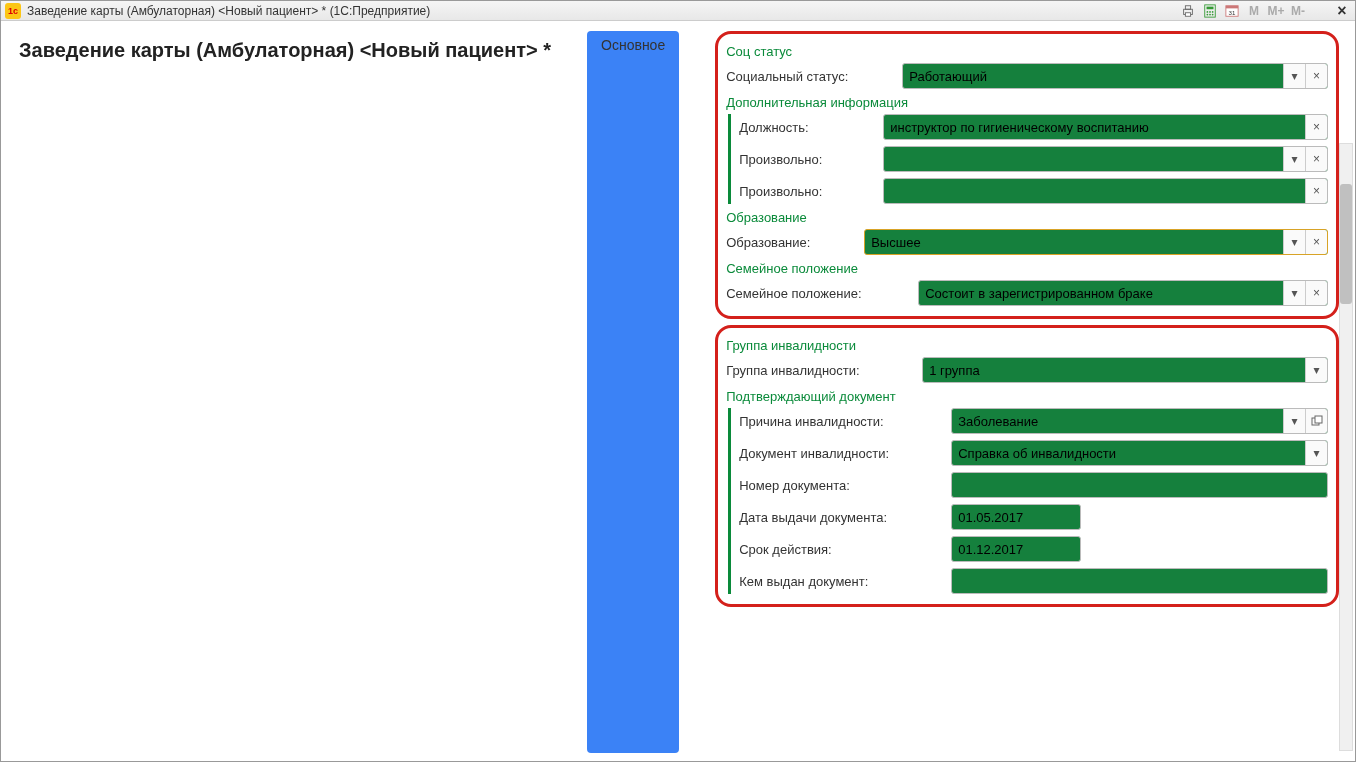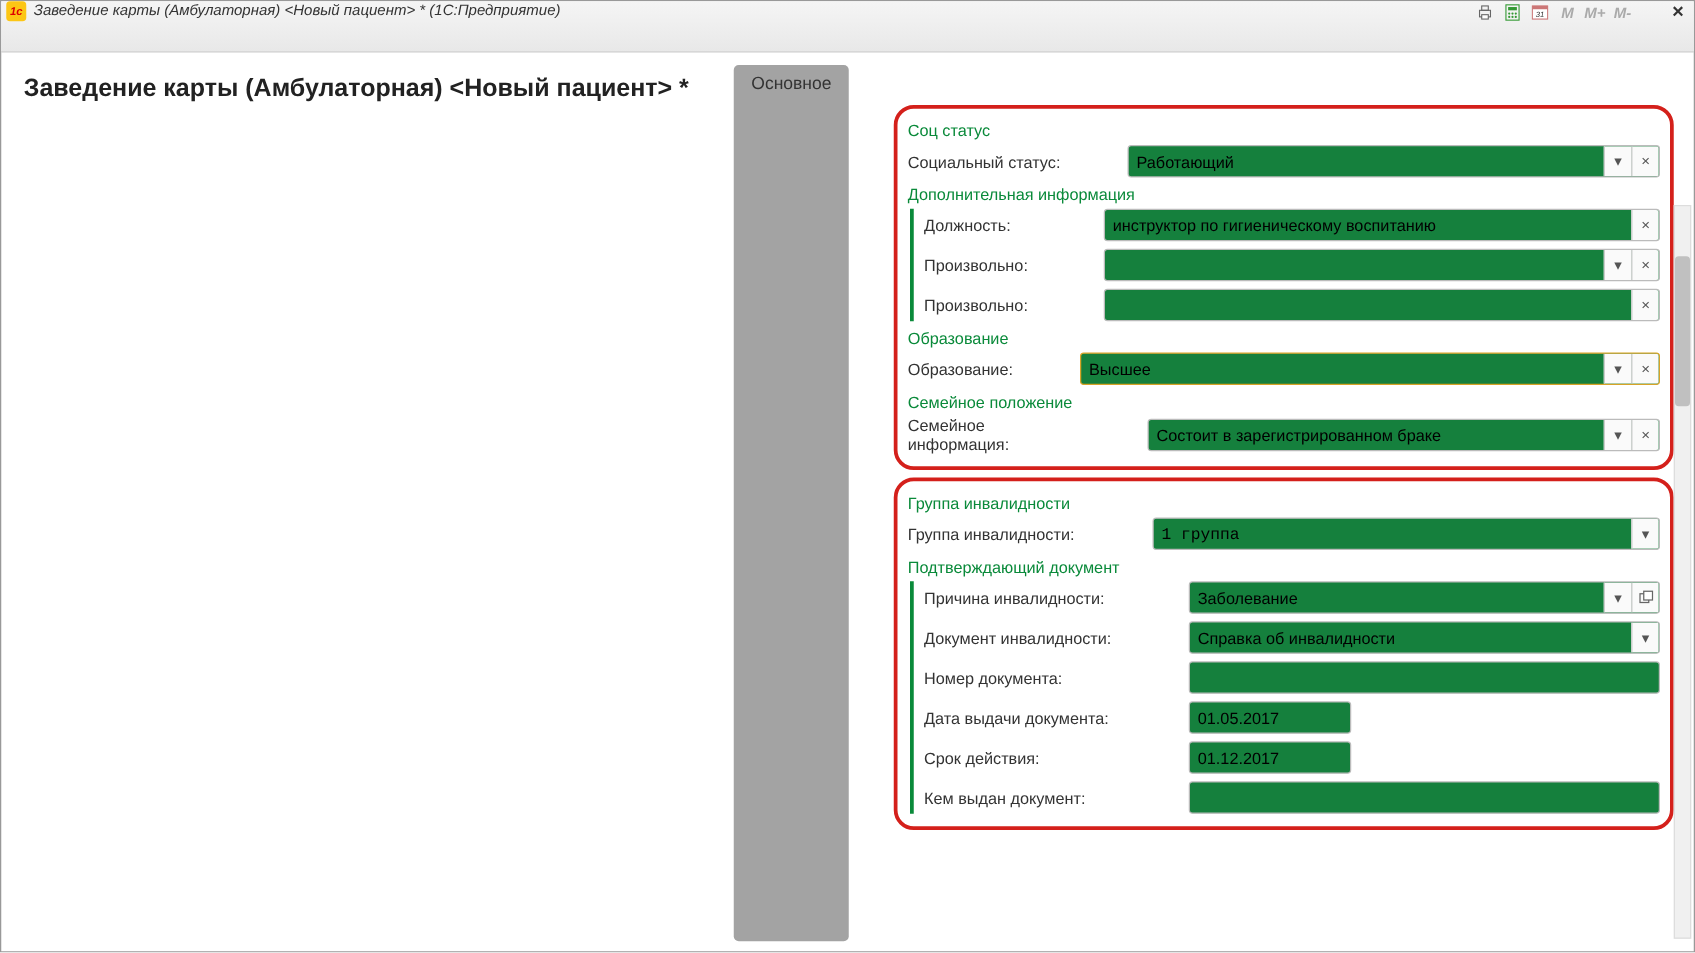--- a/index.html
+++ b/index.html
@@ -1,44 +1,44 @@
 <!DOCTYPE html>
 <html><head>
 <meta charset="utf-8">
 <style>
 * { box-sizing: border-box; margin: 0; padding: 0; }
 body { font-family: Arial, sans-serif; font-size: 13px; background: #fff; overflow: hidden; }
 
 .window { width: 1356px; height: 762px; border: 1px solid #999; background: #fff; display:flex; flex-direction:column;}
-.titlebar { height: 41px; background: linear-gradient(#f5f5f5, #e8e8e8); border-bottom: 1px solid #ccc; display:flex; align-items:flex-start; padding:0 4px;font-style:italic;}
+.titlebar { height: 20px; background: linear-gradient(#f5f5f5, #e8e8e8); border-bottom: 1px solid #ccc; display:flex; align-items:center; padding:0 4px;}
 .titlebar .logo { width:16px; height:16px; background: #fcc615; border-radius:3px; display:flex; align-items:center; justify-content:center; font-size:9px; color:#d00; font-weight:bold; margin-right:6px;}
 .titlebar .title { flex:1; color:#333; font-size:12px;}
 .titlebar .tb-icons { display:flex; gap:4px; align-items:center;}
 .titlebar .tb-icon { width:18px; height:18px; display:flex; align-items:center; justify-content:center; font-size:12px; color:#666; cursor:pointer;}
 .titlebar .tb-icon.m { color:#aaa; font-weight:bold; font-size:12px;}
 .titlebar .tb-icon.close { font-size:16px; color:#333; font-weight:bold;}
 
 .client { flex:1; padding: 10px 0 0 0; overflow:hidden; display:flex; flex-direction:row; position:relative;}
 .page-title { font-size:20px; font-weight:bold; color:#222; padding: 8px 18px 14px;}
 .tabs { display:flex; gap:0; padding: 0 18px 8px;}
 .tab { padding:6px 14px; border-radius:4px; font-size:14px; cursor:pointer;}
-.tab.active { background:#a3a3a3; color:#333;}
+.tab.active { background:#3b82f6; color:#333;}
 .tab.link { color:#2070c0;}
 
-.scroll-area { flex:1; overflow-y:auto; position:relative; padding:0 16px 10px 18px;margin-top:32px;}
+.scroll-area { flex:1; overflow-y:auto; position:relative; padding:0 16px 10px 18px;}
 .hl-box { border:3px solid #d4201b; border-radius:16px; padding:6px 8px 8px; margin-bottom:6px;}
 .sec-head { color:#0a8a3a; font-size:13px; margin:4px 0 4px;}
 .row { display:flex; align-items:center; margin-bottom:6px;gap:44px;}
 .row .lbl { color:#333; padding-right:6px;}
 .indent-bar { border-left:3px solid #0a8a3a; padding-left:8px; margin-left:2px;}
 
 .field { flex:1; display:flex; border:1px solid #bbb; border-radius:3px; height:26px; background:#15803d; overflow:hidden;}
 .field.focus{ border-color:#d8a326;}
 .field .val { flex:1; padding:4px 6px; border:none; outline:none; font-size:13px; font-family:inherit; background:transparent;}
-.field .mono { font-family: Liberation Mono, monospace;}
+.field .mono { font-family: Liberation Sans, sans-serif;}
 .field .btn { width:22px; border-left:1px solid #ccc; display:flex; align-items:center; justify-content:center; cursor:pointer; color:#555; font-size:12px; background:#fafafa;}
 .field.short { flex:0 0 130px;}
 
 .scrollbar-fake { position:absolute; right:2px; top:122px; bottom:10px; width:14px; background:#f0f0f0; border:1px solid #ddd;}
 .scrollbar-fake .thumb{ width:100%; height:120px; background:#c0c0c0; border-radius:3px; margin-top:40px;}
 </style>
 </head>
 <body>
 
 <div class="window">
@@ -134,21 +134,21 @@
           <div class="lbl" style="width:94px">Образование:</div>
           <div class="field focus">
             <input class="val" value="Высшее" style="">
             <div class="btn">▾</div>
             <div class="btn">×</div>
           </div>
         </div>
 
         <div class="sec-head">Семейное положение</div>
         <div class="row" style="margin-bottom:2px">
-          <div class="lbl" style="width:148px">Семейное информация:</div>
+          <div class="lbl" style="width:148px">Семейное положение:</div>
           <div class="field">
             <input class="val" value="Состоит в зарегистрированном браке" style="">
             <div class="btn">▾</div>
             <div class="btn">×</div>
           </div>
         </div>
       </div>
 
       <div class="hl-box">
         <div class="sec-head">Группа инвалидности</div>

